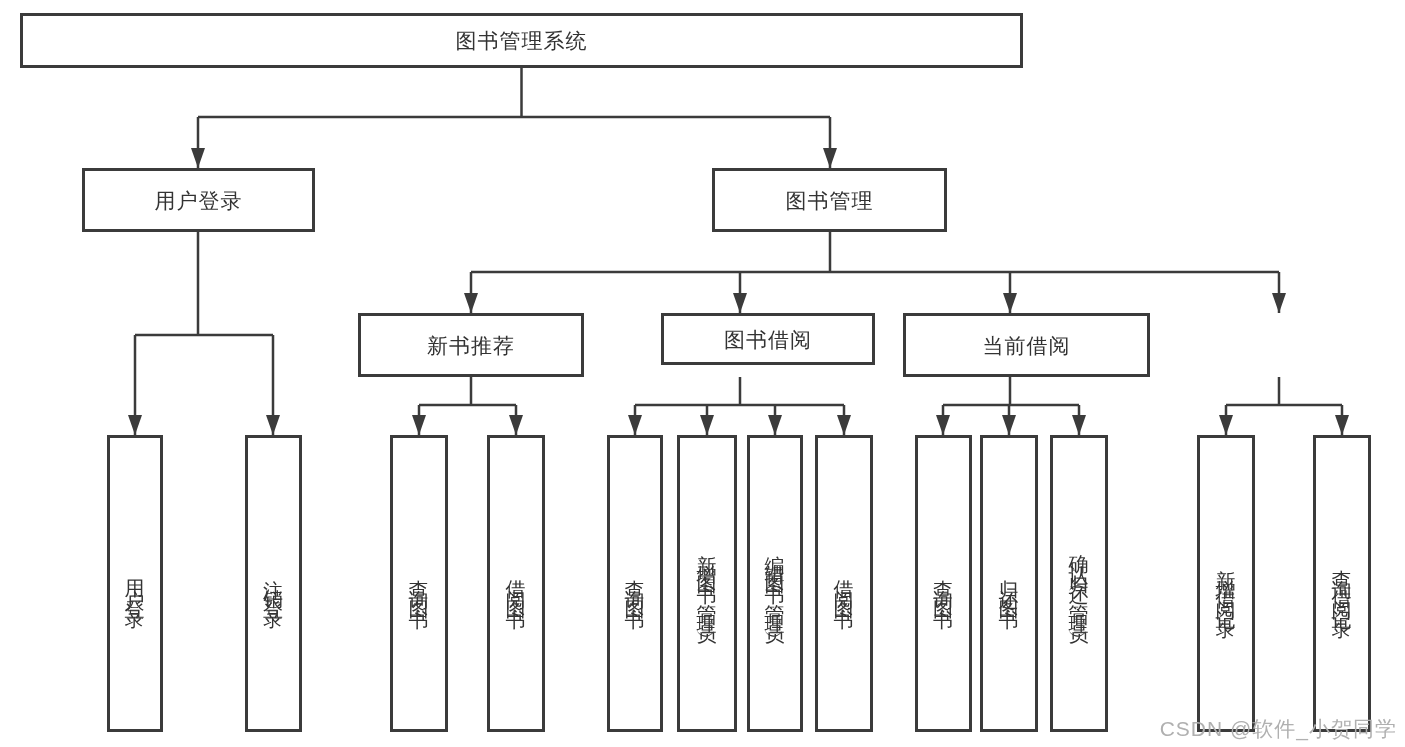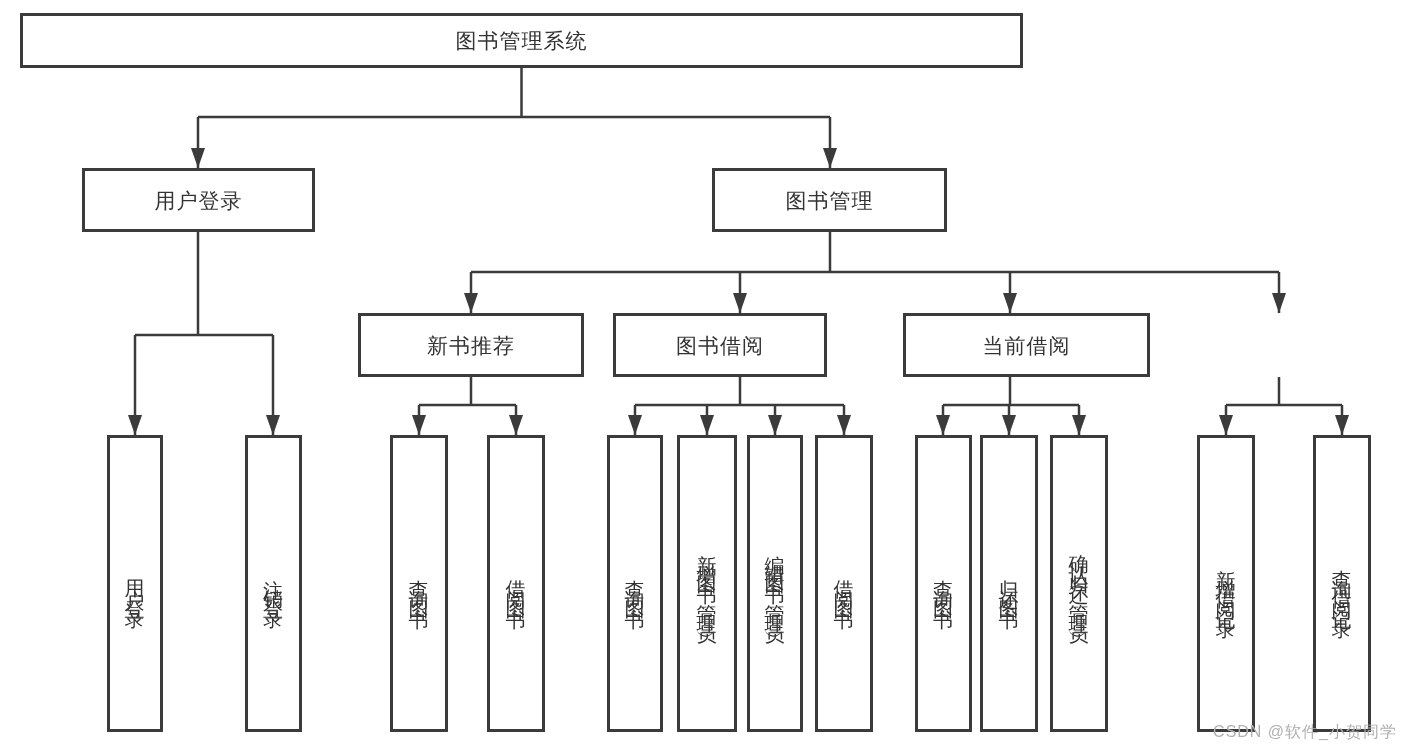--- a/index.html
+++ b/index.html
@@ -51,21 +51,21 @@
     writing-mode: vertical-rl;
     text-orientation: mixed;
     font-size: 20px;
     letter-spacing: 10px;
     line-height: 1;
   }
   .watermark {
     position: absolute;
     right: 8px;
     bottom: 4px;
-    font-size: 16px;
+    font-size: 21px;
     color: var(--watermark-color);
     letter-spacing: 1px;
     z-index: 10;
   }
 </style>
 </head>
 <body>
 
 <div class="stage">
 
@@ -104,21 +104,21 @@
     <line class="ln" x1="1226" y1="405" x2="1226" y2="435" marker-end="url(#ah)"></line>
     <line class="ln" x1="1342" y1="405" x2="1342" y2="435" marker-end="url(#ah)"></line>
   </svg>
 
   <div class="box h" style="left:20px;top:13px;width:1003px;height:55px">图书管理系统</div>
 
   <div class="box h" style="left:82px;top:168px;width:233px;height:64px">用户登录</div>
   <div class="box h" style="left:358px;top:313px;width:226px;height:64px">新书推荐</div>
 
   <div class="box h" style="left:712px;top:168px;width:235px;height:64px">图书管理</div>
-  <div class="box h" style="left:613px;top:313px;width:214px;height:64px">图书借阅</div>
+  <div class="box h" style="left:661px;top:313px;width:214px;height:52px">图书借阅</div>
   <div class="box h" style="left:903px;top:313px;width:247px;height:64px">当前借阅</div>
 
   <div class="box v" style="left:107px;top:435px;width:56px;height:297px">用户登录</div>
   <div class="box v" style="left:245px;top:435px;width:57px;height:297px">注销登录</div>
 
   <div class="box v" style="left:390px;top:435px;width:58px;height:297px">查询图书</div>
   <div class="box v" style="left:487px;top:435px;width:58px;height:297px">借阅图书</div>
 
   <div class="box v" style="left:607px;top:435px;width:56px;height:297px">查询图书</div>
   <div class="box v" style="left:677px;top:435px;width:60px;height:297px">新增图书（管理员）</div>

